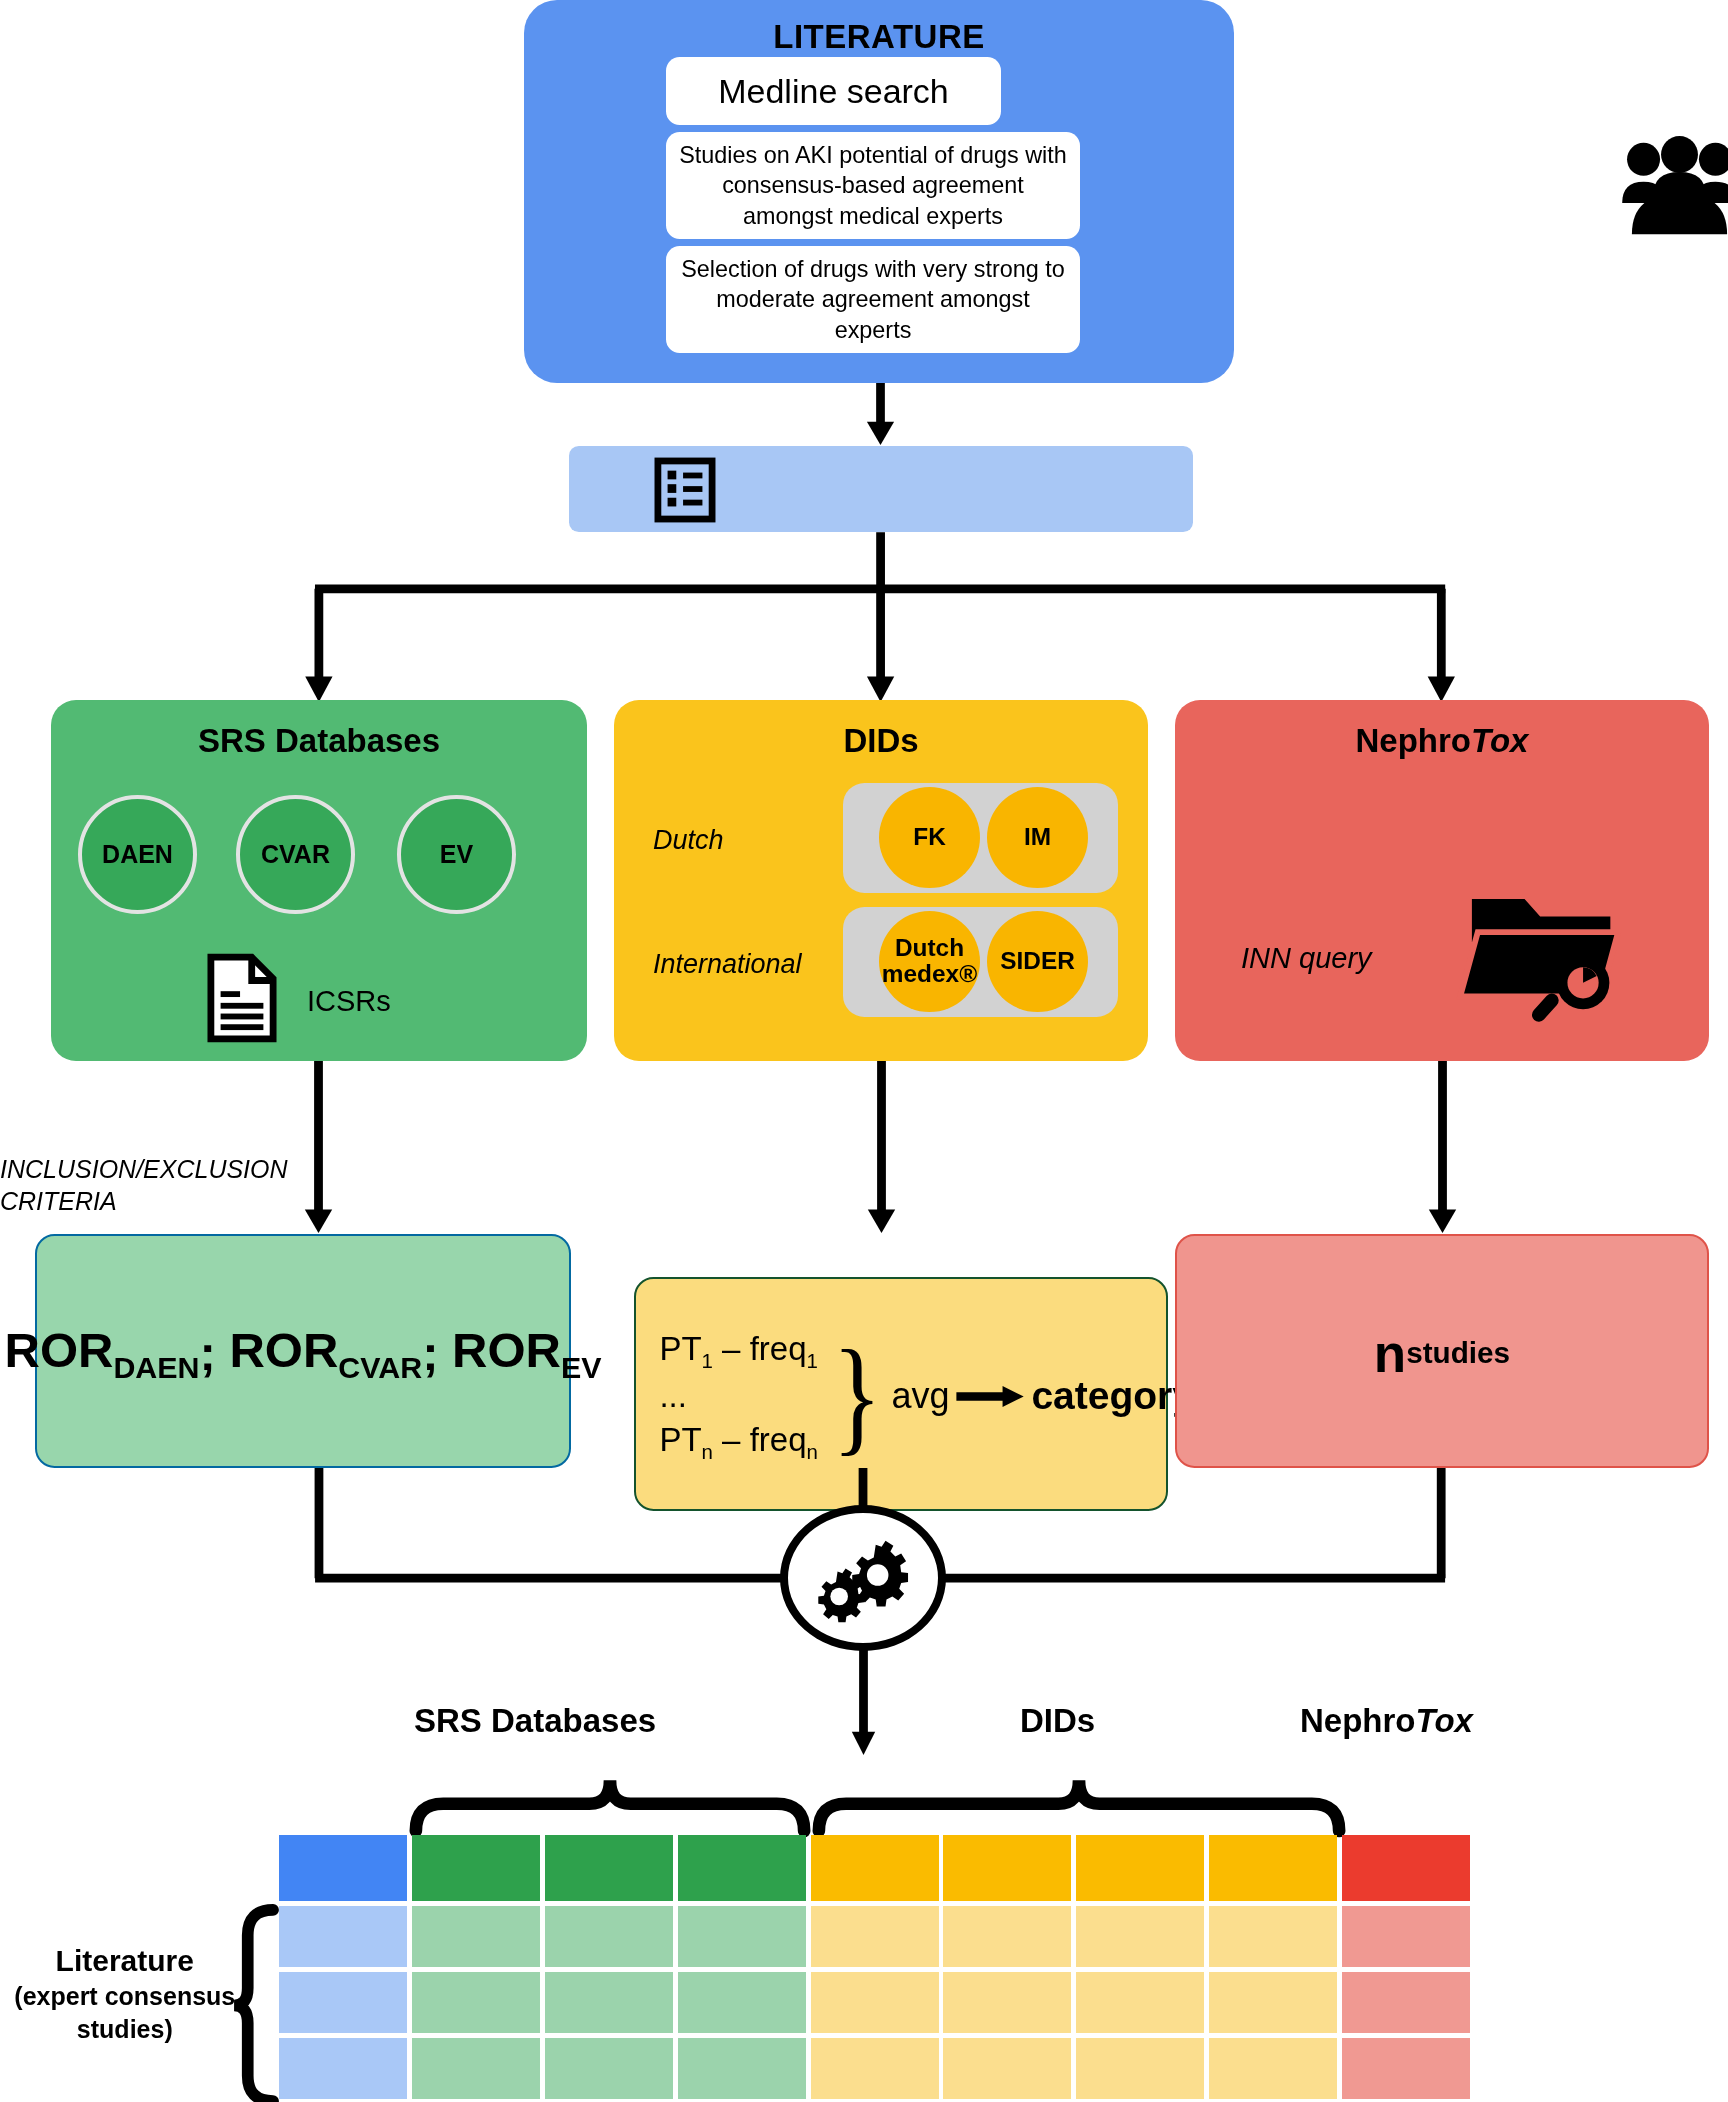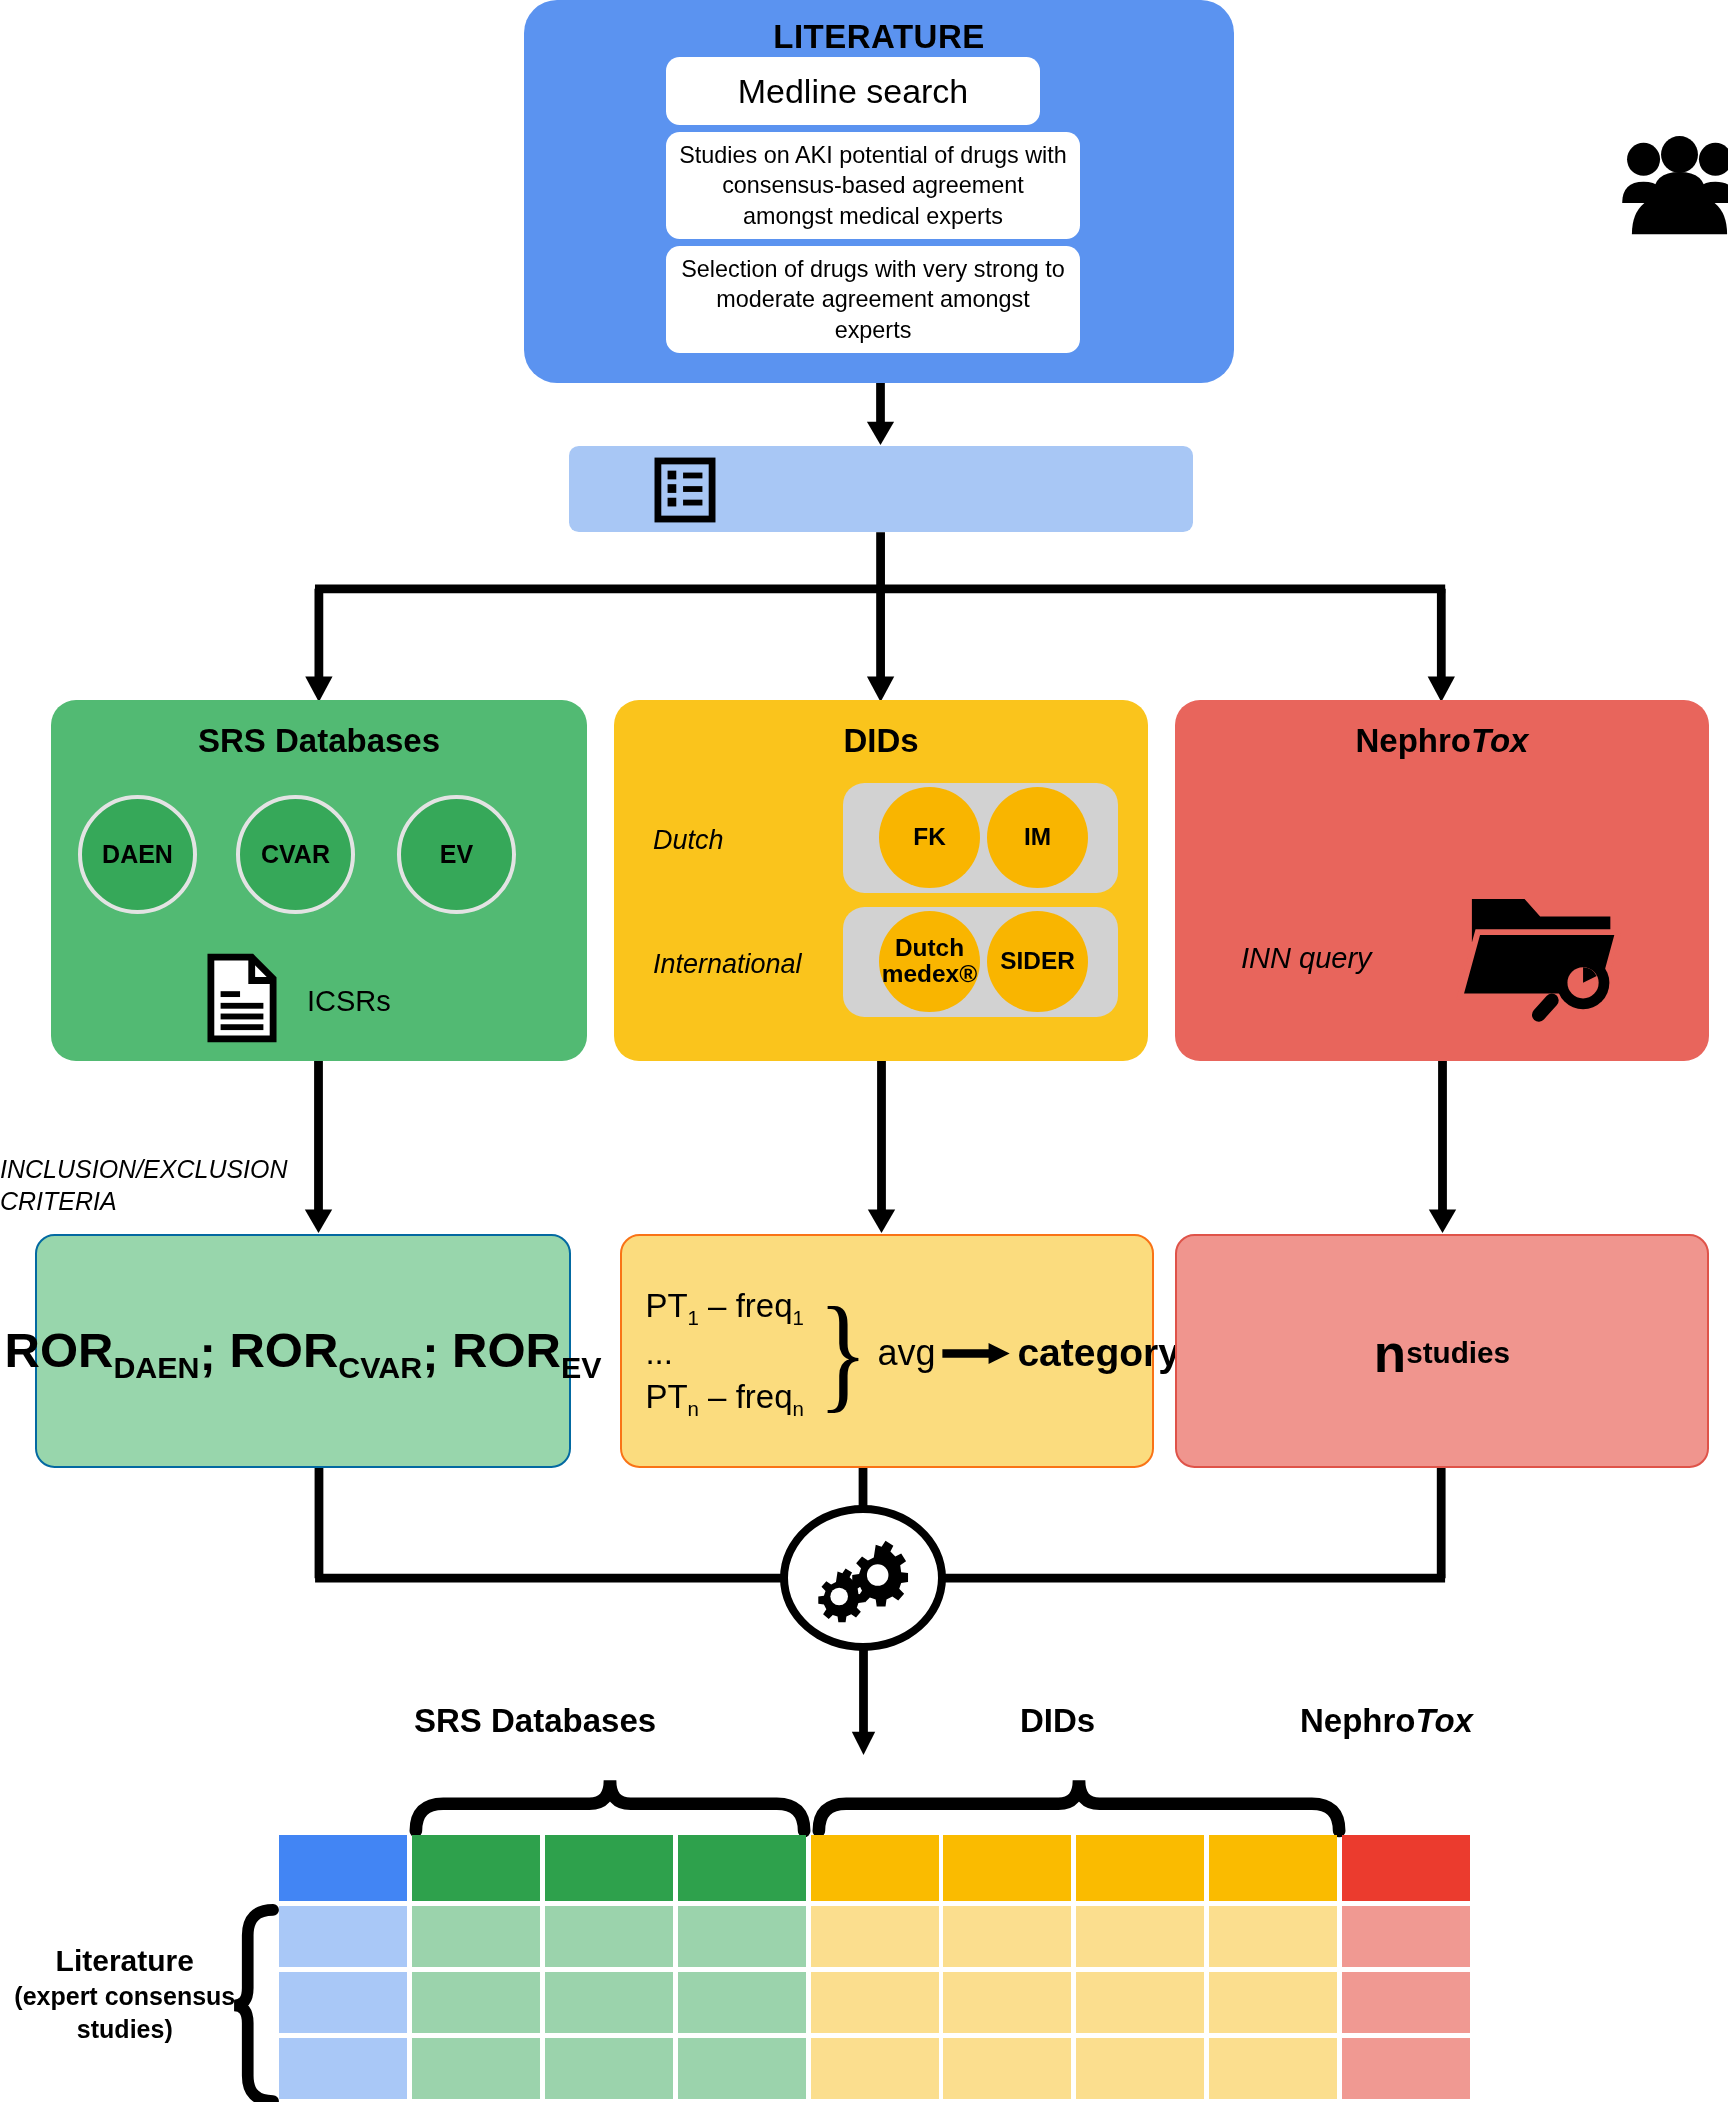--- a/index.html
+++ b/index.html
@@ -39,21 +39,21 @@
     background: #ffffff;
     border-radius: 13.7px;
     box-sizing: border-box;
     display: flex;
     align-items: center;
     justify-content: center;
     text-align: center;
     line-height: 1.30;
   }
   #lit-card-0 {
-    left: 142px; top: 57px; width: 374px; height: 68px;
+    left: 142px; top: 57px; width: 335px; height: 68px;
     font-size: 34px;
   }
   #lit-card-1 {
     left: 142px; top: 132px; width: 414px; height: 107px;
     font-size: 23.4px;
     padding: 3.9px 9.8px;
   }
   #lit-card-2 {
     left: 142px; top: 246px; width: 414px; height: 107px;
     font-size: 23.4px;
@@ -160,21 +160,21 @@
     line-height: 1.28;
   }
 
   
   .res-box {
     border-radius: 19.5px;
     box-sizing: border-box;
     top: 1234px; height: 234px;
   }
   #ror-box  { left: 35px;   width: 536px; background: #98D6AC; border: 2px solid #0369a1; }
-  #pt-box   { left: 620px;  width: 534px; background: #FBDC7E; border: 2px solid #f97316; }
+  #pt-box   { left: 634px;  width: 534px; background: #FBDC7E; border: 2px solid #14532d; margin-top: 43px; }
   #n-box    { left: 1175px; width: 534px; background: #F0958E; border: 2px solid #DF5349; }
 
   #ror-text {
     position: absolute; left: 0; right: 0; top: 0; height: 234px;
     display: flex; align-items: center; justify-content: center;
     font-size: 49px; font-weight: bold;
   }
   #ror-text sub { font-size: 0.62em; font-weight: bold; }
 
   #pt-inner {

